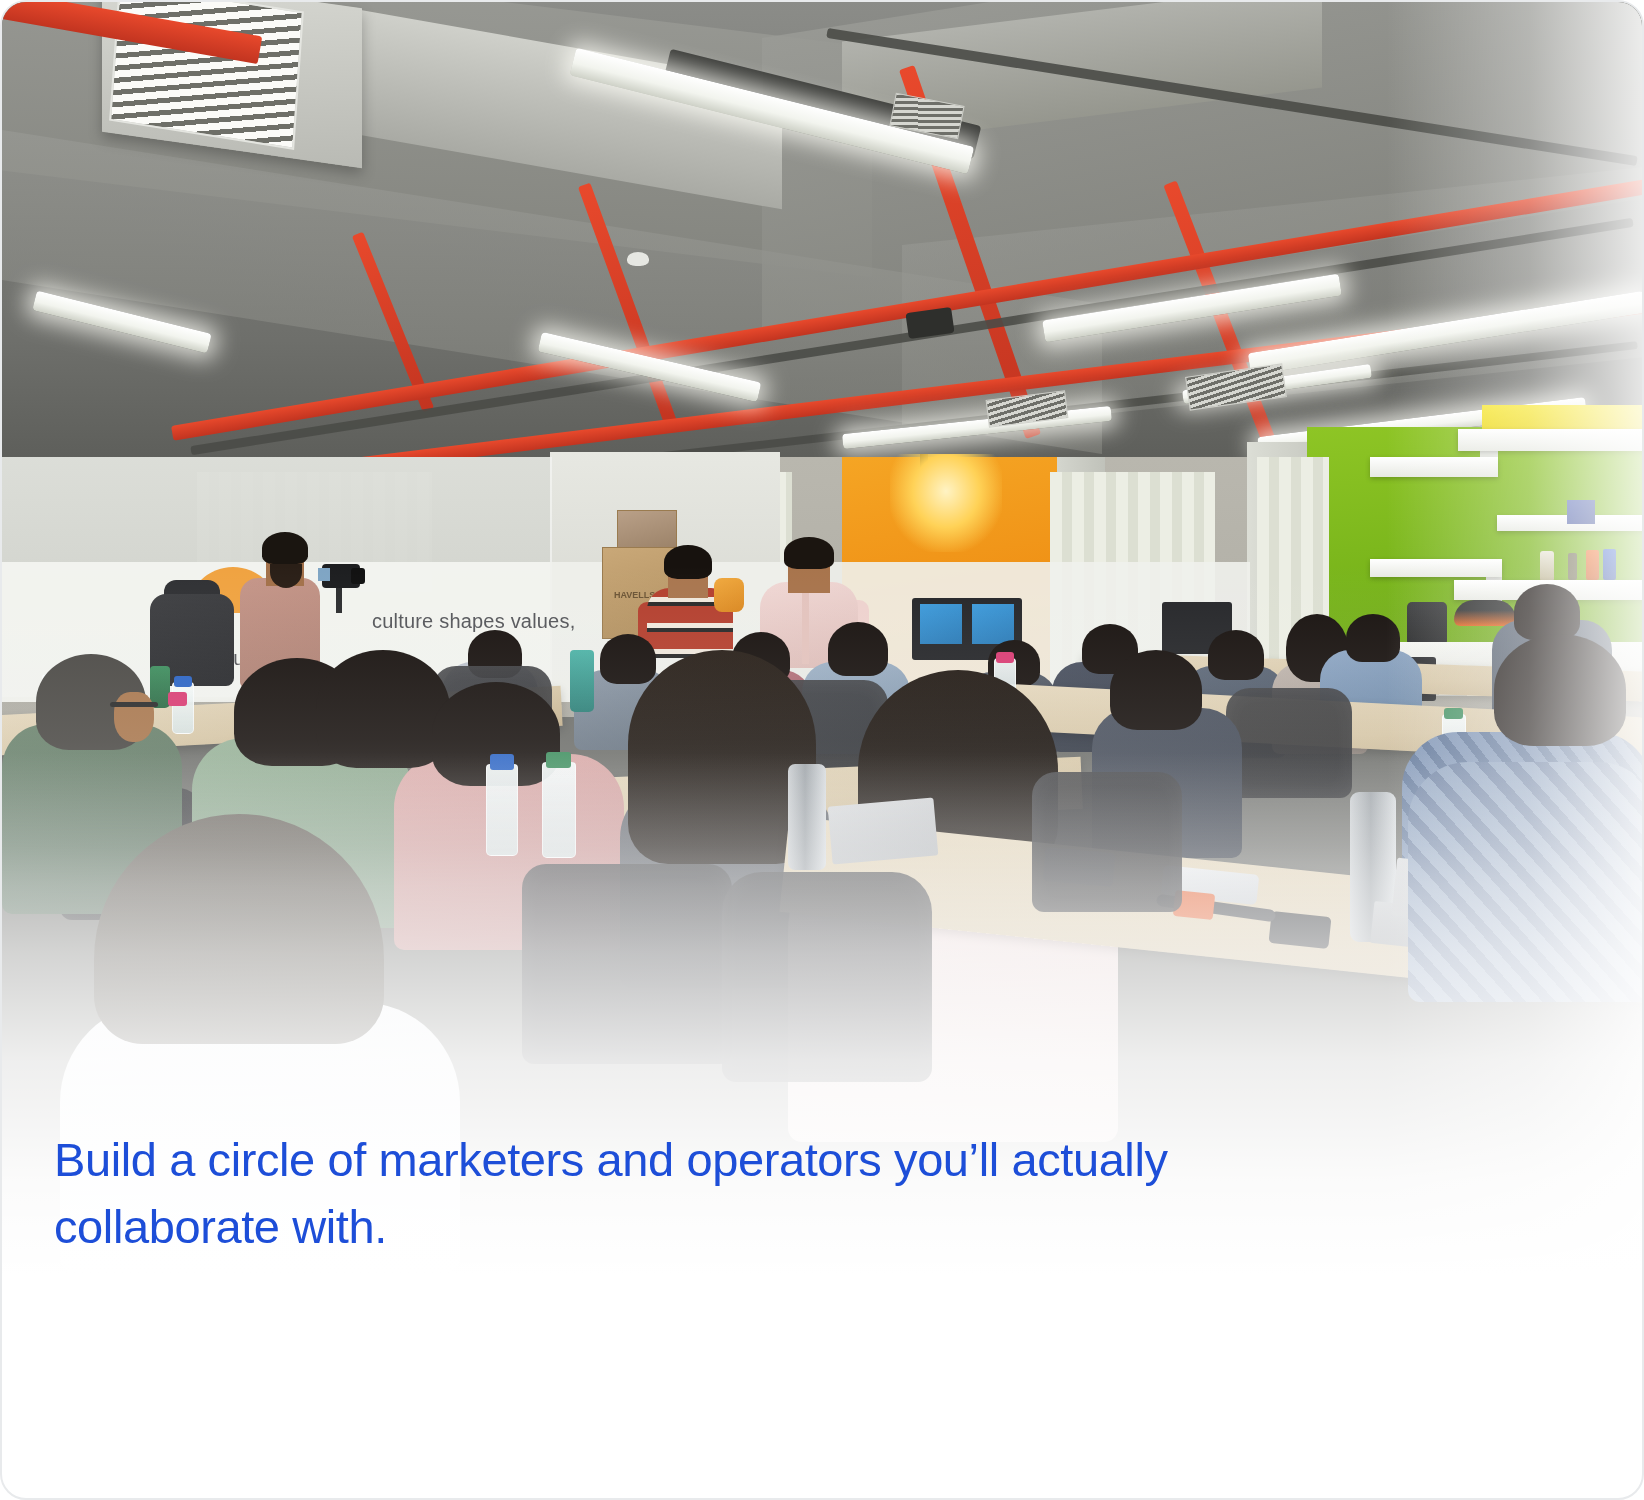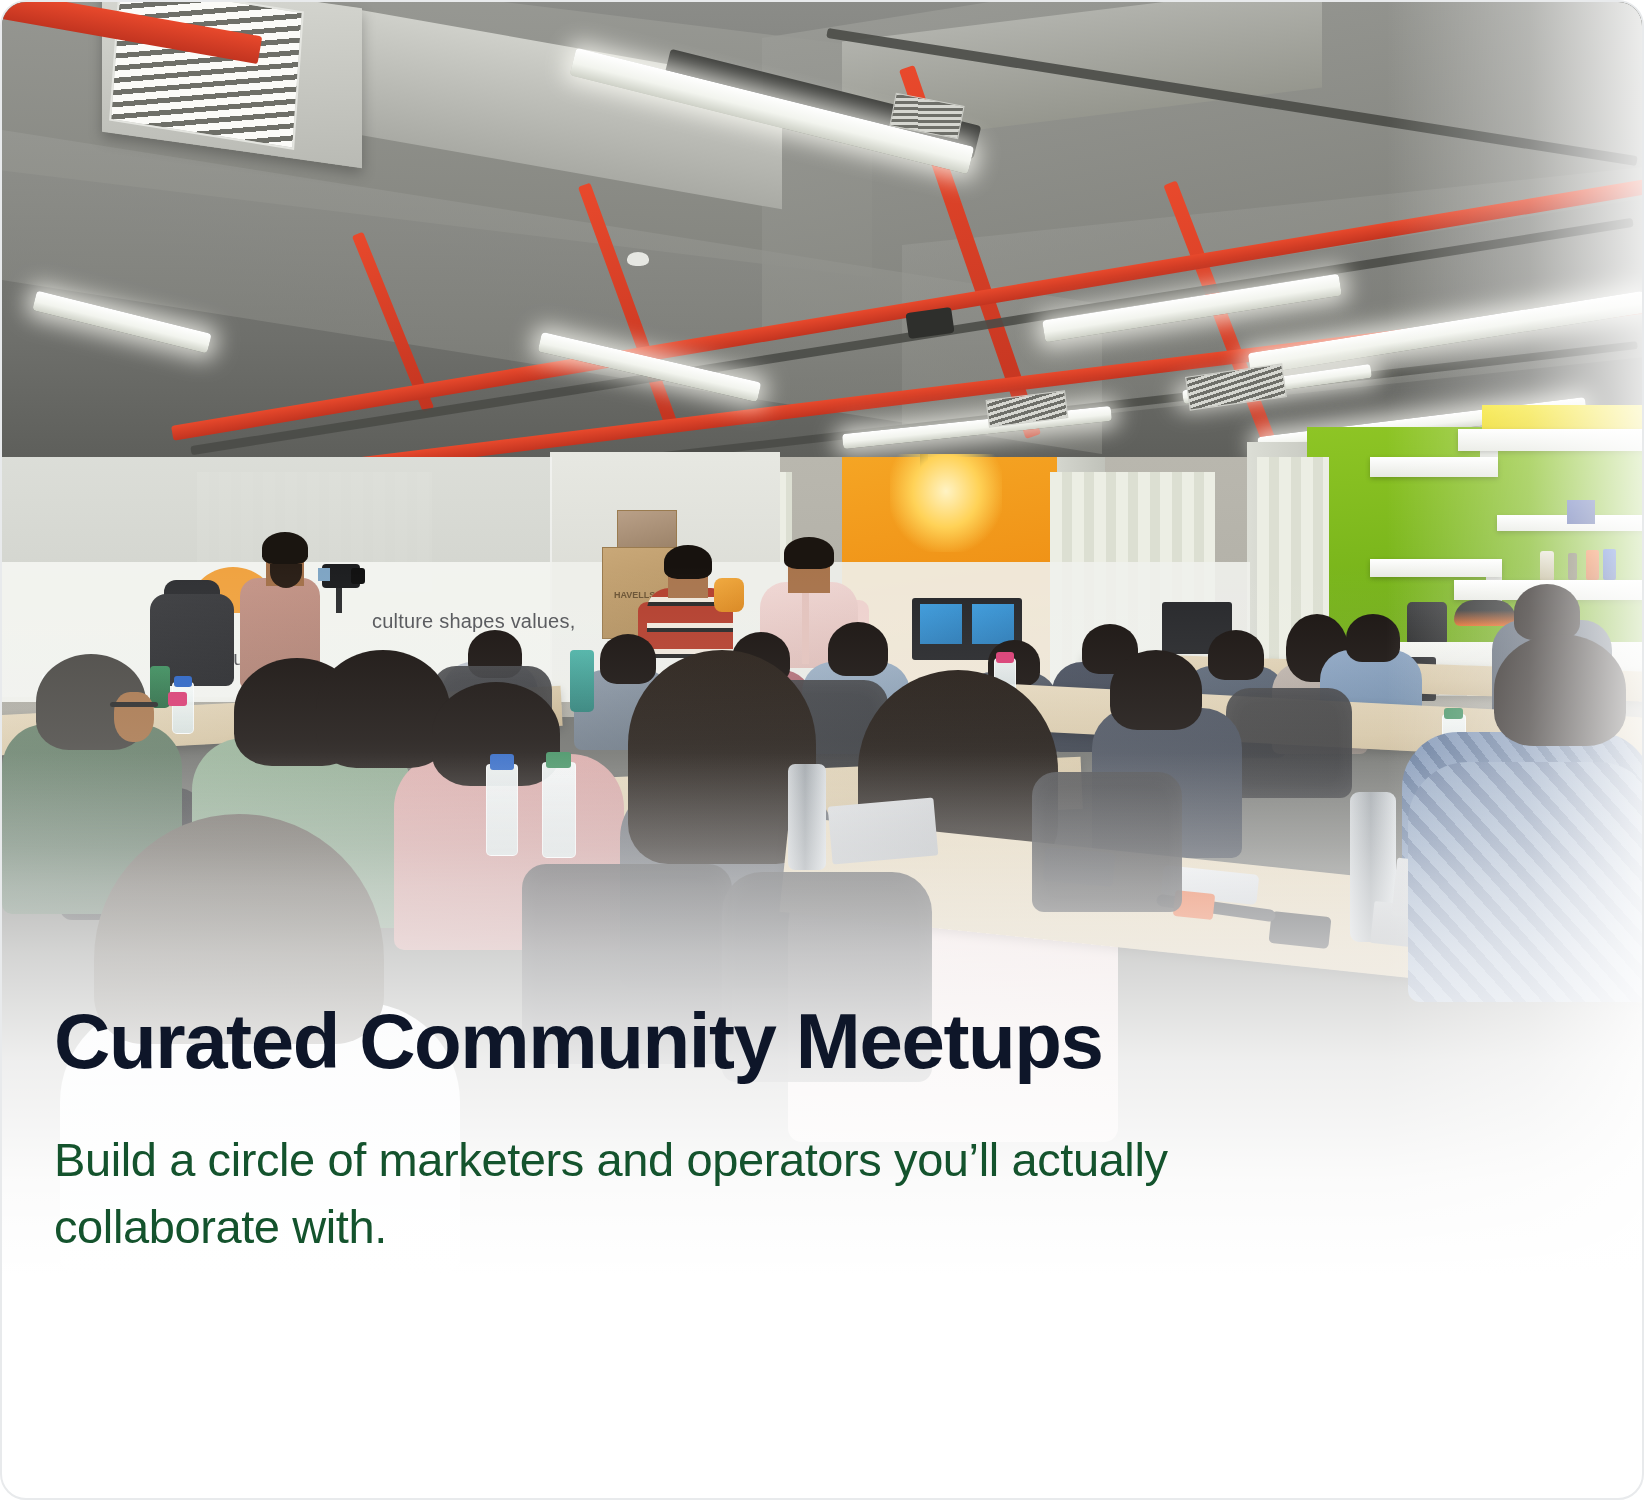--- a/index.html
+++ b/index.html
@@ -382,21 +382,21 @@
   #card-title {
     position:absolute; left:52px; top:1000px; width:1500px;
     font-size:78px; font-weight:bold; line-height:1.0;
     color:#0e1629; letter-spacing:-1.4px;
     font-family:"Liberation Sans", sans-serif;
     white-space:nowrap;
   }
   #card-subtitle {
     position:absolute; left:52px; top:1125px; width:1340px;
     font-size:47px; font-weight:normal; line-height:1.42;
-    color:#14532d; letter-spacing:-0.4px;
+    color:#1d4ed8; letter-spacing:-0.4px;
     font-family:"Liberation Sans", sans-serif;
   }
 </style>
 </head>
 <body>
 
 <div id="feature-card">
 
   <div id="photo" aria-label="Audience seated at long office tables facing two seated speakers during a community meetup in an open-plan office">
     <div class="scene">
@@ -622,17 +622,16 @@
       <div class="aud-body" style="left:1406px;top:760px;width:250px;height:240px;background:repeating-linear-gradient(48deg,#8ba0bd 0 12px,#64799c 12px 22px);border-radius:60px 60px 12px 12px;"></div>
 
     </div>
 
     <div class="photo-tone"></div>
     <div class="photo-fade-right"></div>
     <div class="photo-fade"></div>
   </div>
 
   <div id="caption">
-    <div id="card-title">Curated Community Meetups</div>
     <div id="card-subtitle">Build a circle of marketers and operators you’ll actually collaborate with.</div>
   </div>
 
 </div>
 
 </body></html>

